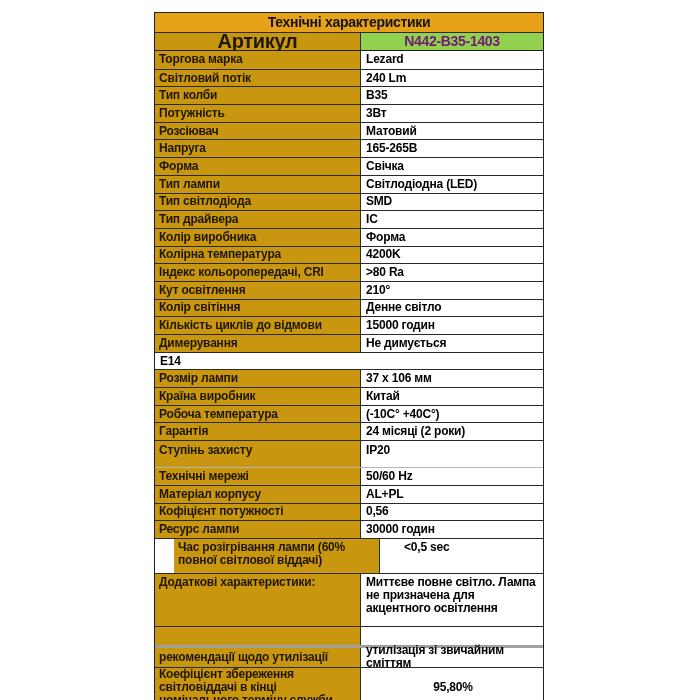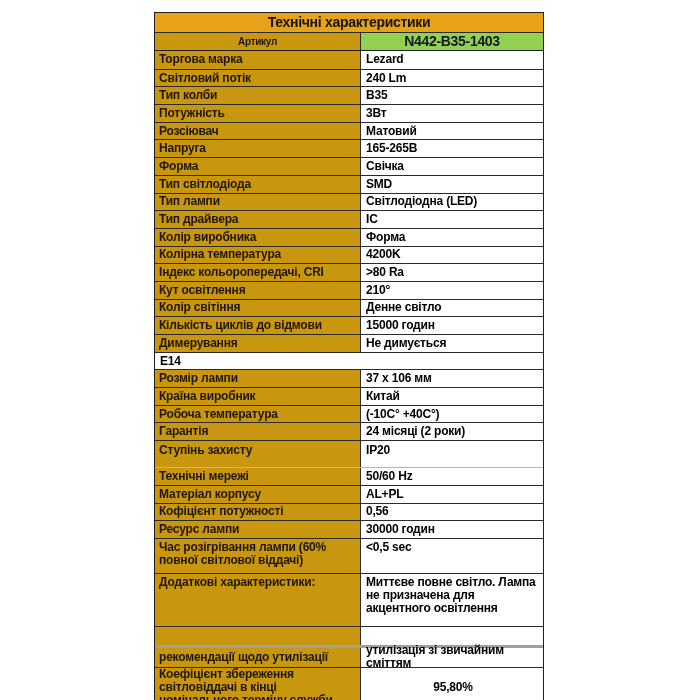--- a/index.html
+++ b/index.html
@@ -24,25 +24,25 @@
   }
   .trow:first-child{border-top:none;}
   
   .head{
     height:19px;background:#E7A219;color:#141414;
     align-items:center;justify-content:center;
     font-size:14px;letter-spacing:-0.3px;
   }
   .artikul{height:19px;border-bottom:1px solid #1f1f1f;}
   .artikul .lbl{
-    justify-content:center;font-size:10px;letter-spacing:-0.3px;
+    justify-content:center;font-size:20px;letter-spacing:-0.3px;
     align-items:center;padding:0;
   }
   .artikul .aval{
-    flex:1;background:#92D050;color:#0f172a;
+    flex:1;background:#92D050;color:#701a75;
     display:flex;align-items:center;justify-content:center;
     font-size:14px;letter-spacing:-0.3px;
   }
   
   .lbl{
     width:206px;box-sizing:border-box;flex:none;
     background:#C9970F;color:#201700;
     border-right:1px solid #2b2b2b;
     display:flex;align-items:center;
     padding:1px 4px 1px 4px;
@@ -51,21 +51,21 @@
     flex:1;box-sizing:border-box;background:#ffffff;color:#000000;
     display:flex;align-items:center;
     padding:1px 3px 1px 5px;
   }
   
   .k-normal{height:17.7px;}
   .k-ip{height:27px;}
   .k-ip .lbl,.k-ip .val{align-items:flex-start;padding-top:2.5px;}
   .k-grayline{height:17.7px;border-top-color:#b5b5b5;}
   .k-warm{height:35px;}
-  .k-warm .lbl,.k-warm .val{align-items:flex-start;padding-top:2.5px;}
+  .k-warm .lbl,.k-warm .val{align-items:flex-start;padding-top:2.5px;margin-left:19px;}
   .k-extra{height:53px;}
   .k-extra .lbl,.k-extra .val{align-items:flex-start;padding-top:2.5px;}
   .k-gap{height:19px;}
   .k-recycle{height:22px;border-top:3px solid #a0a0a0;}
   .k-last{height:40px;}
   .k-last .val{justify-content:center;text-align:center;}
 </style>
 </head>
 <body>
 
@@ -100,26 +100,26 @@
       </div>
       <div class="trow k-normal">
         <div class="lbl">Напруга</div>
         <div class="val">165-265В</div>
       </div>
       <div class="trow k-normal">
         <div class="lbl">Форма</div>
         <div class="val">Свічка</div>
       </div>
       <div class="trow k-normal">
+        <div class="lbl">Тип лампи</div>
+        <div class="val">Світлодіодна (LED)</div>
+      </div>
+      <div class="trow k-normal">
         <div class="lbl">Тип світлодіода</div>
         <div class="val">SMD</div>
-      </div>
-      <div class="trow k-normal">
-        <div class="lbl">Тип лампи</div>
-        <div class="val">Світлодіодна (LED)</div>
       </div>
       <div class="trow k-normal">
         <div class="lbl">Тип драйвера</div>
         <div class="val">IC</div>
       </div>
       <div class="trow k-normal">
         <div class="lbl">Колір виробника</div>
         <div class="val">Форма</div>
       </div>
       <div class="trow k-normal">

